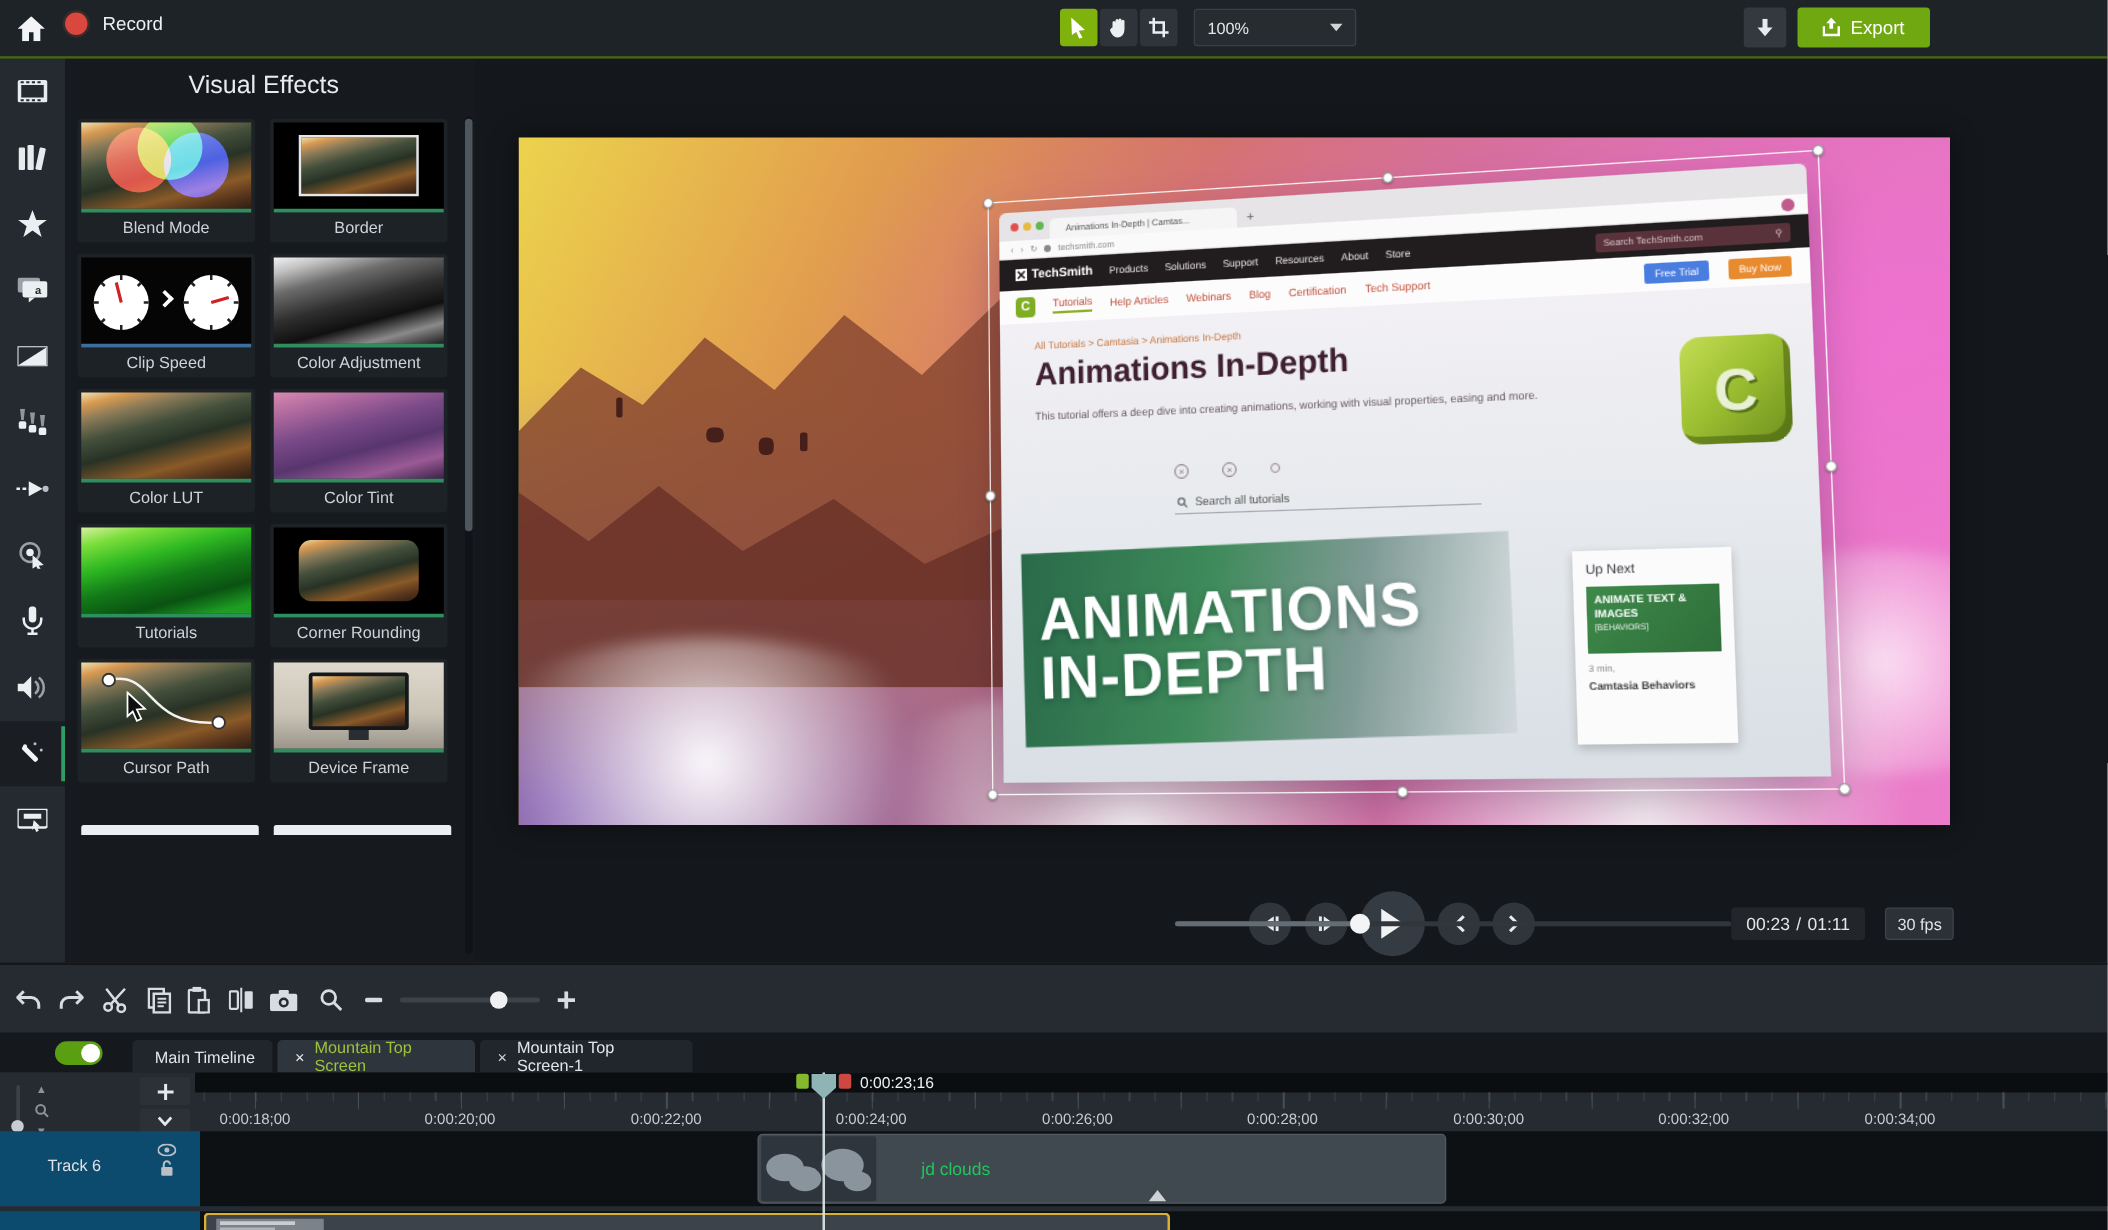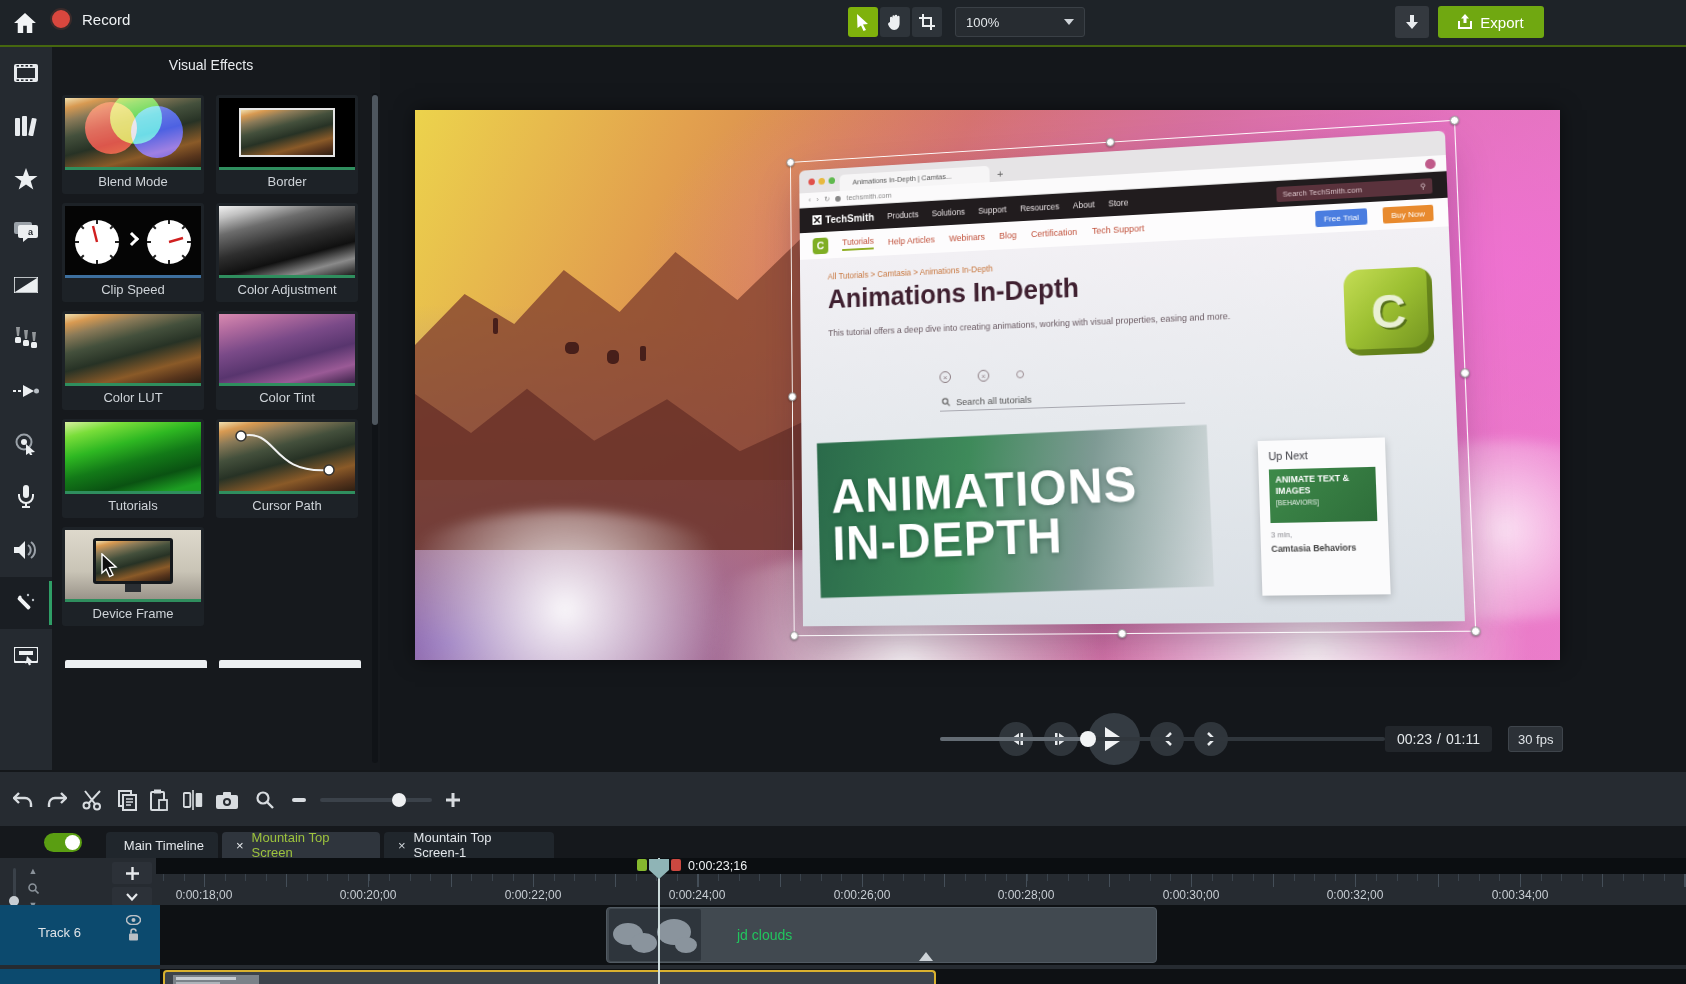--- a/index.html
+++ b/index.html
@@ -22,21 +22,21 @@
   .export-btn { position:absolute; left:1438px; top:6px; width:106px; height:32px; background:#70a811; border-radius:3px; display:flex; align-items:center; justify-content:center; gap:8px; color:#fff; font-size:15px; }
 
   
   .rail { position:absolute; left:0; top:47px; width:52px; height:723px; background:#252a30; }
   .rail-item { position:relative; width:52px; height:52px; display:flex; align-items:center; justify-content:center; color:#e6e9ec; margin-bottom:1px; }
   .rail-item.sel { background:#1a1e23; color:#fff; }
   .rail-item.sel::after { content:""; position:absolute; right:0; top:4px; bottom:4px; width:3px; background:#2f9e66; }
 
   
   .panel { position:absolute; left:52px; top:47px; width:328px; height:723px; background:#16191d; overflow:hidden; }
-  .panel-title { position:absolute; left:0; top:10px; width:318px; text-align:center; font-size:14px; color:#e8ebee; }
+  .panel-title { position:absolute; left:0; top:10px; width:318px; text-align:center; font-size:20px; color:#e8ebee; }
   .fx-grid { position:absolute; left:10px; top:48px; width:302px; display:grid; grid-template-columns:142px 142px; column-gap:12px; row-gap:9px; }
   .fx-card { width:142px; background:#1d2227; border-radius:3px; padding:3px 3px 0 3px; }
   .fx-thumb { position:relative; width:136px; height:72px; border-bottom:3px solid #2f8e5e; overflow:hidden; background:#000; }
   .fx-thumb.blue-line { border-bottom-color:#3d6f9e; }
   .fx-label { height:24px; line-height:24px; text-align:center; font-size:13px; color:#ced3d8; }
   .t-mtn { background:linear-gradient(165deg,#f0e0b0 0%,#d89a52 10%,#8a7a58 22%,#44503c 38%,#273225 55%,#8a5a28 75%,#58351c 88%,#2e1f12 100%); }
   .t-gray { background:linear-gradient(165deg,#f2f2f2 0%,#c2c2c2 12%,#6c6c6c 28%,#2e2e2e 50%,#101010 68%,#8a8a8a 84%,#1c1c1c 100%); }
   .t-purp { background:linear-gradient(165deg,#d88ab0 0%,#b06a9e 18%,#7a4a88 40%,#58356e 62%,#9a5a96 82%,#3a2248 100%); }
   .t-green { background:linear-gradient(165deg,#d8f0a0 0%,#7ade3a 15%,#2eb822 35%,#137a18 55%,#0a5212 75%,#1d9e22 92%); }
   .blend-c { position:absolute; width:52px; height:52px; border-radius:50%; opacity:.92; mix-blend-mode:screen; }
@@ -366,20 +366,26 @@
     <div class="fx-card">
       <div class="fx-thumb t-purp"></div>
       <div class="fx-label">Color Tint</div>
     </div>
 
     <div class="fx-card">
       <div class="fx-thumb t-green"></div>
       <div class="fx-label">Tutorials</div>
     </div>
 
+    <div class="fx-card">
+      <div class="fx-thumb" style="background:#000;">
+        <div class="inner-frame t-mtn" style="border-radius:10px;"></div>
+      </div>
+      <div class="fx-label">Corner Rounding</div>
+    </div>
 
     <div class="fx-card">
       <div class="fx-thumb t-mtn">
         <svg width="136" height="72" viewBox="0 0 136 72">
             <path d="M22 14 C 60 6, 50 52, 110 48" stroke="#f2f2f2" stroke-width="2" fill="none"></path>
             <circle cx="22" cy="14" r="5" fill="#fff" stroke="#333" stroke-width="1.5"></circle>
             <circle cx="110" cy="48" r="5" fill="#fff" stroke="#333" stroke-width="1.5"></circle>
           </svg>
       </div>
       <div class="fx-label">Cursor Path</div>

